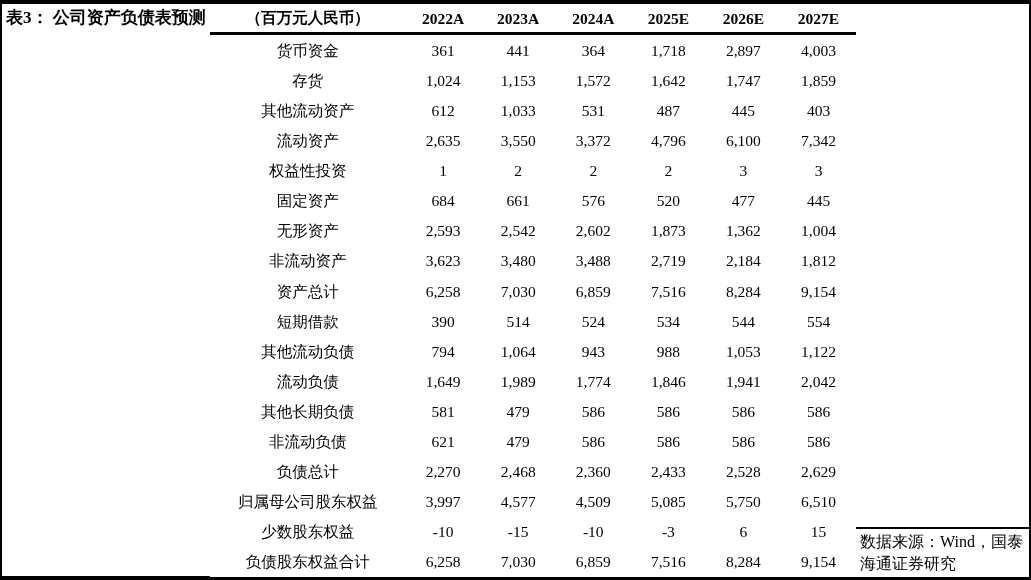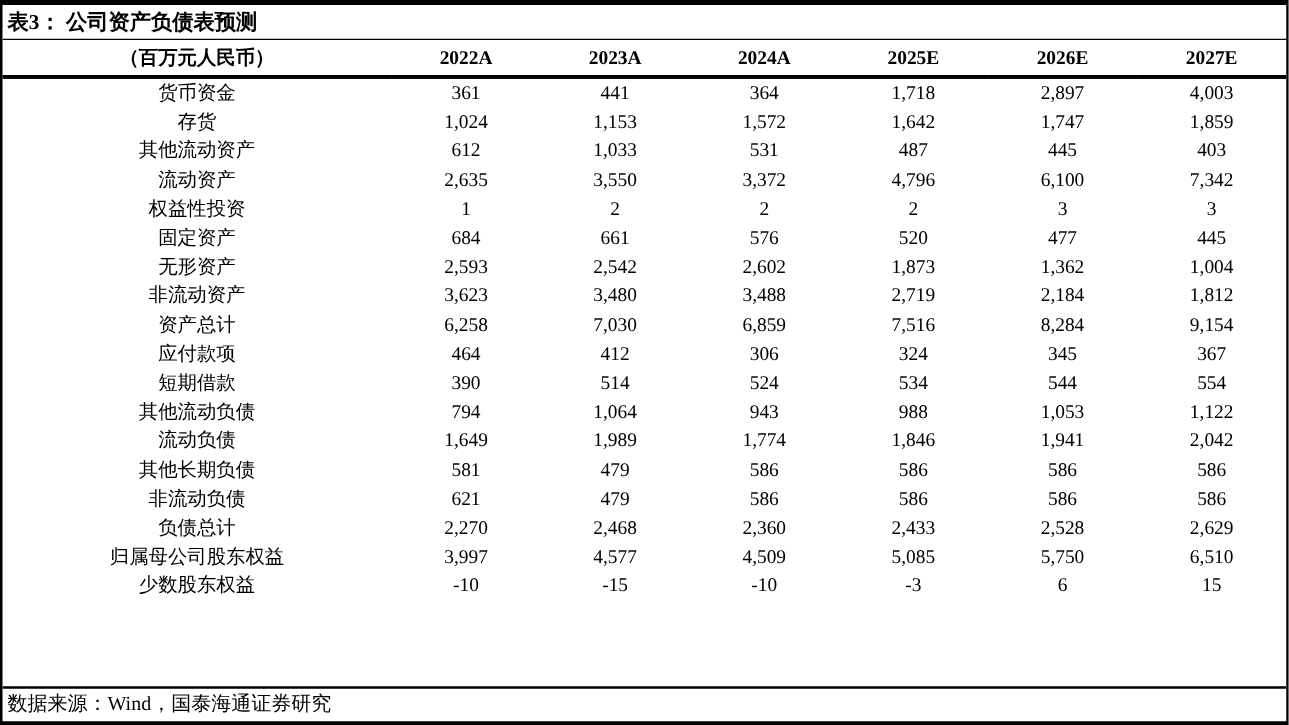--- a/index.html
+++ b/index.html
@@ -11,21 +11,21 @@
     width: 1031px;
     height: 580px;
     box-sizing: border-box;
     border: 2px solid #000;
     border-top-width: 4px;
     border-bottom-width: 3px;
     background: #fff;
     color: #000;
     font-family: "Liberation Serif", "DejaVu Serif", serif;
     display: flex;
-    flex-direction: column;
+    flex-direction: row;
     overflow: hidden;
   }
   .title {
     font-weight: bold;
     font-size: 17px;
     line-height: 24px;
     padding: 2px 4px 1px 4px;
     border-bottom: 1px solid #000;
     white-space: pre;
   }
@@ -163,29 +163,20 @@
         <tr>
           <td>资产总计</td>
           <td>6,258</td>
           <td>7,030</td>
           <td>6,859</td>
           <td>7,516</td>
           <td>8,284</td>
           <td>9,154</td>
         </tr>
         <tr>
-          <td>应付款项</td>
-          <td>464</td>
-          <td>412</td>
-          <td>306</td>
-          <td>324</td>
-          <td>345</td>
-          <td>367</td>
-        </tr>
-        <tr>
           <td>短期借款</td>
           <td>390</td>
           <td>514</td>
           <td>524</td>
           <td>534</td>
           <td>544</td>
           <td>554</td>
         </tr>
         <tr>
           <td>其他流动负债</td>
@@ -243,17 +234,26 @@
         </tr>
         <tr>
           <td>少数股东权益</td>
           <td>-10</td>
           <td>-15</td>
           <td>-10</td>
           <td>-3</td>
           <td>6</td>
           <td>15</td>
         </tr>
+        <tr>
+          <td>负债股东权益合计</td>
+          <td>6,258</td>
+          <td>7,030</td>
+          <td>6,859</td>
+          <td>7,516</td>
+          <td>8,284</td>
+          <td>9,154</td>
+        </tr>
       </tbody>
   </table>
 
   <div class="source">数据来源：Wind，国泰海通证券研究</div>
 </div>
 
 </body></html>

